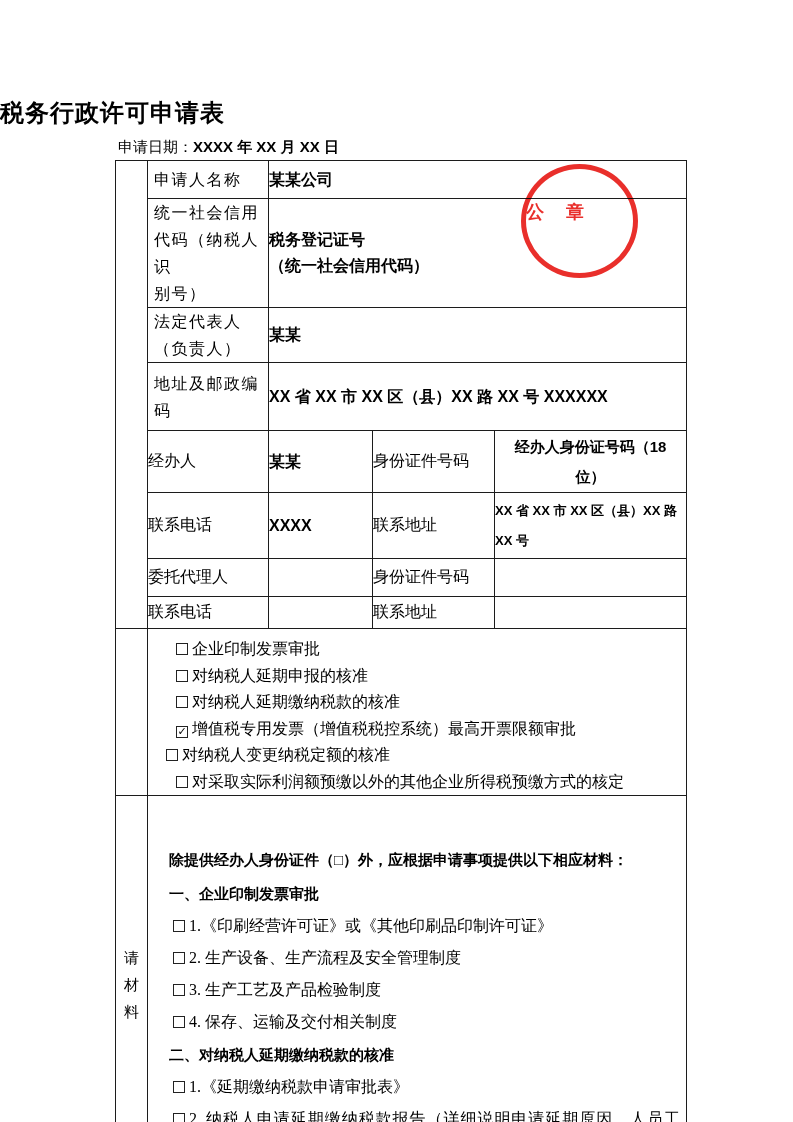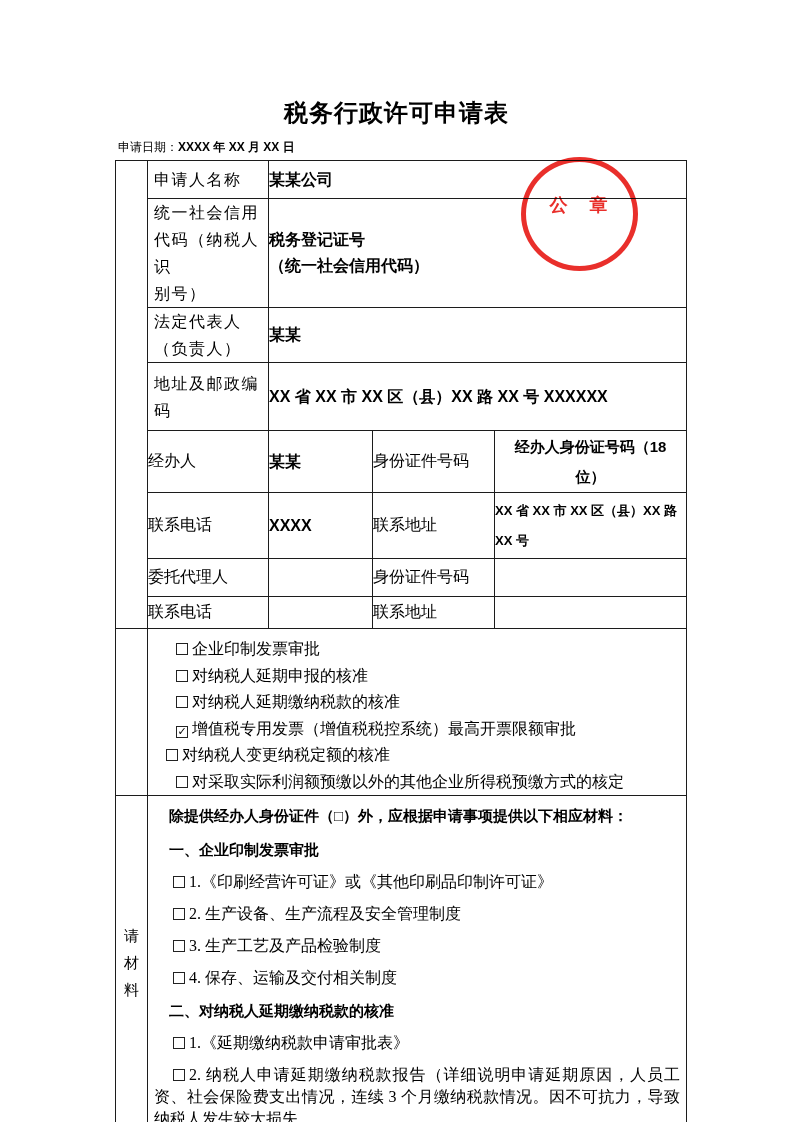--- a/index.html
+++ b/index.html
@@ -2,25 +2,25 @@
 <html><head>
 <meta charset="utf-8">
 <style>
   * { margin:0; padding:0; box-sizing:border-box; }
   html,body { background:#ffffff; }
   body {
     width:793px; height:1122px; position:relative; overflow:hidden;
     font-family:"Liberation Serif","DejaVu Serif",serif; color:#000;
   }
   .title {
-    margin-top:96px; text-align:center;
+    margin-top:96px; 
     font-family:"Liberation Sans","DejaVu Sans",sans-serif;
     font-weight:bold; font-size:24px; line-height:34px; letter-spacing:1px;
   }
-  .dateline { margin:7px 0 3px 118px; font-size:12px; line-height:20px; }
+  .dateline { margin:7px 0 3px 118px; font-size:15px; line-height:20px; }
   .dateline .dval { font-family:"Liberation Sans","DejaVu Sans",sans-serif; font-weight:bold; }
 
   table.form {
     margin-left:115px; width:571px; border-collapse:collapse; table-layout:fixed;
   }
   table.form td { border:1.5px solid #1c1c1c; vertical-align:middle; overflow:hidden; }
 
   td.lblL { text-align:left; padding-left:6px; font-size:16px; letter-spacing:1.5px; white-space:pre-line; line-height:27px;margin-top:31px; }
   td.lblR { padding-right:8px; font-size:16px; }
   td.val  { text-align:left; font-family:"Liberation Sans","DejaVu Sans",sans-serif; font-weight:bold; font-size:16px; white-space:pre-line; line-height:26px; }
@@ -32,33 +32,33 @@
     margin-right:4px; vertical-align:-1px; line-height:10px; text-align:center;
     font-size:11px; font-weight:bold; font-family:"DejaVu Sans",sans-serif;
   }
   td.permit-cell { padding:7px 4px 0 0; }
   .permit-item { font-size:16px; line-height:26.5px; margin-left:28px; }
   .permit-item.outdent { margin-left:18px; }
 
   td.materials-cell { padding:9px 6px 0 4px; vertical-align:top; }
   .mat-intro, .mat-head {
     font-family:"Liberation Sans","DejaVu Sans",sans-serif; font-weight:bold;
-    font-size:15px; line-height:22px; margin-left:17px;
+    font-size:15px; line-height:22px; margin-left:17px;margin-top:44px;
   }
   .mat-head { margin-top:12px; }
   .mat-head.second { margin-top:11px; }
   .mat-item { font-size:16px; line-height:22px; margin:10px 0 0 0; padding-left:2px; text-indent:19px; text-align:justify; }
 
   td.side-cell { text-align:center; vertical-align:middle; }
   .side-vertical { width:16px; margin:0 auto; font-size:15px; line-height:27px; word-break:break-all; }
 
   .stamp {
-    position:absolute; left:521px; top:157px; width:117px; height:114px;
+    position:absolute; left:521px; top:164px; width:117px; height:114px;
     border:5px solid #e8231f; border-radius:50%;
-    display:flex; justify-content:center; align-items:flex-start; padding-top:31px;
+    display:flex; justify-content:flex-start; align-items:flex-start; padding-top:31px;
     mix-blend-mode:multiply; opacity:0.95; pointer-events:none;
   }
   .stamp-text {
     color:#e8231f; font-family:"Liberation Sans","DejaVu Sans",sans-serif;
     font-weight:bold; font-size:18px; letter-spacing:2px;
   }
 </style>
 </head>
 <body>
 

